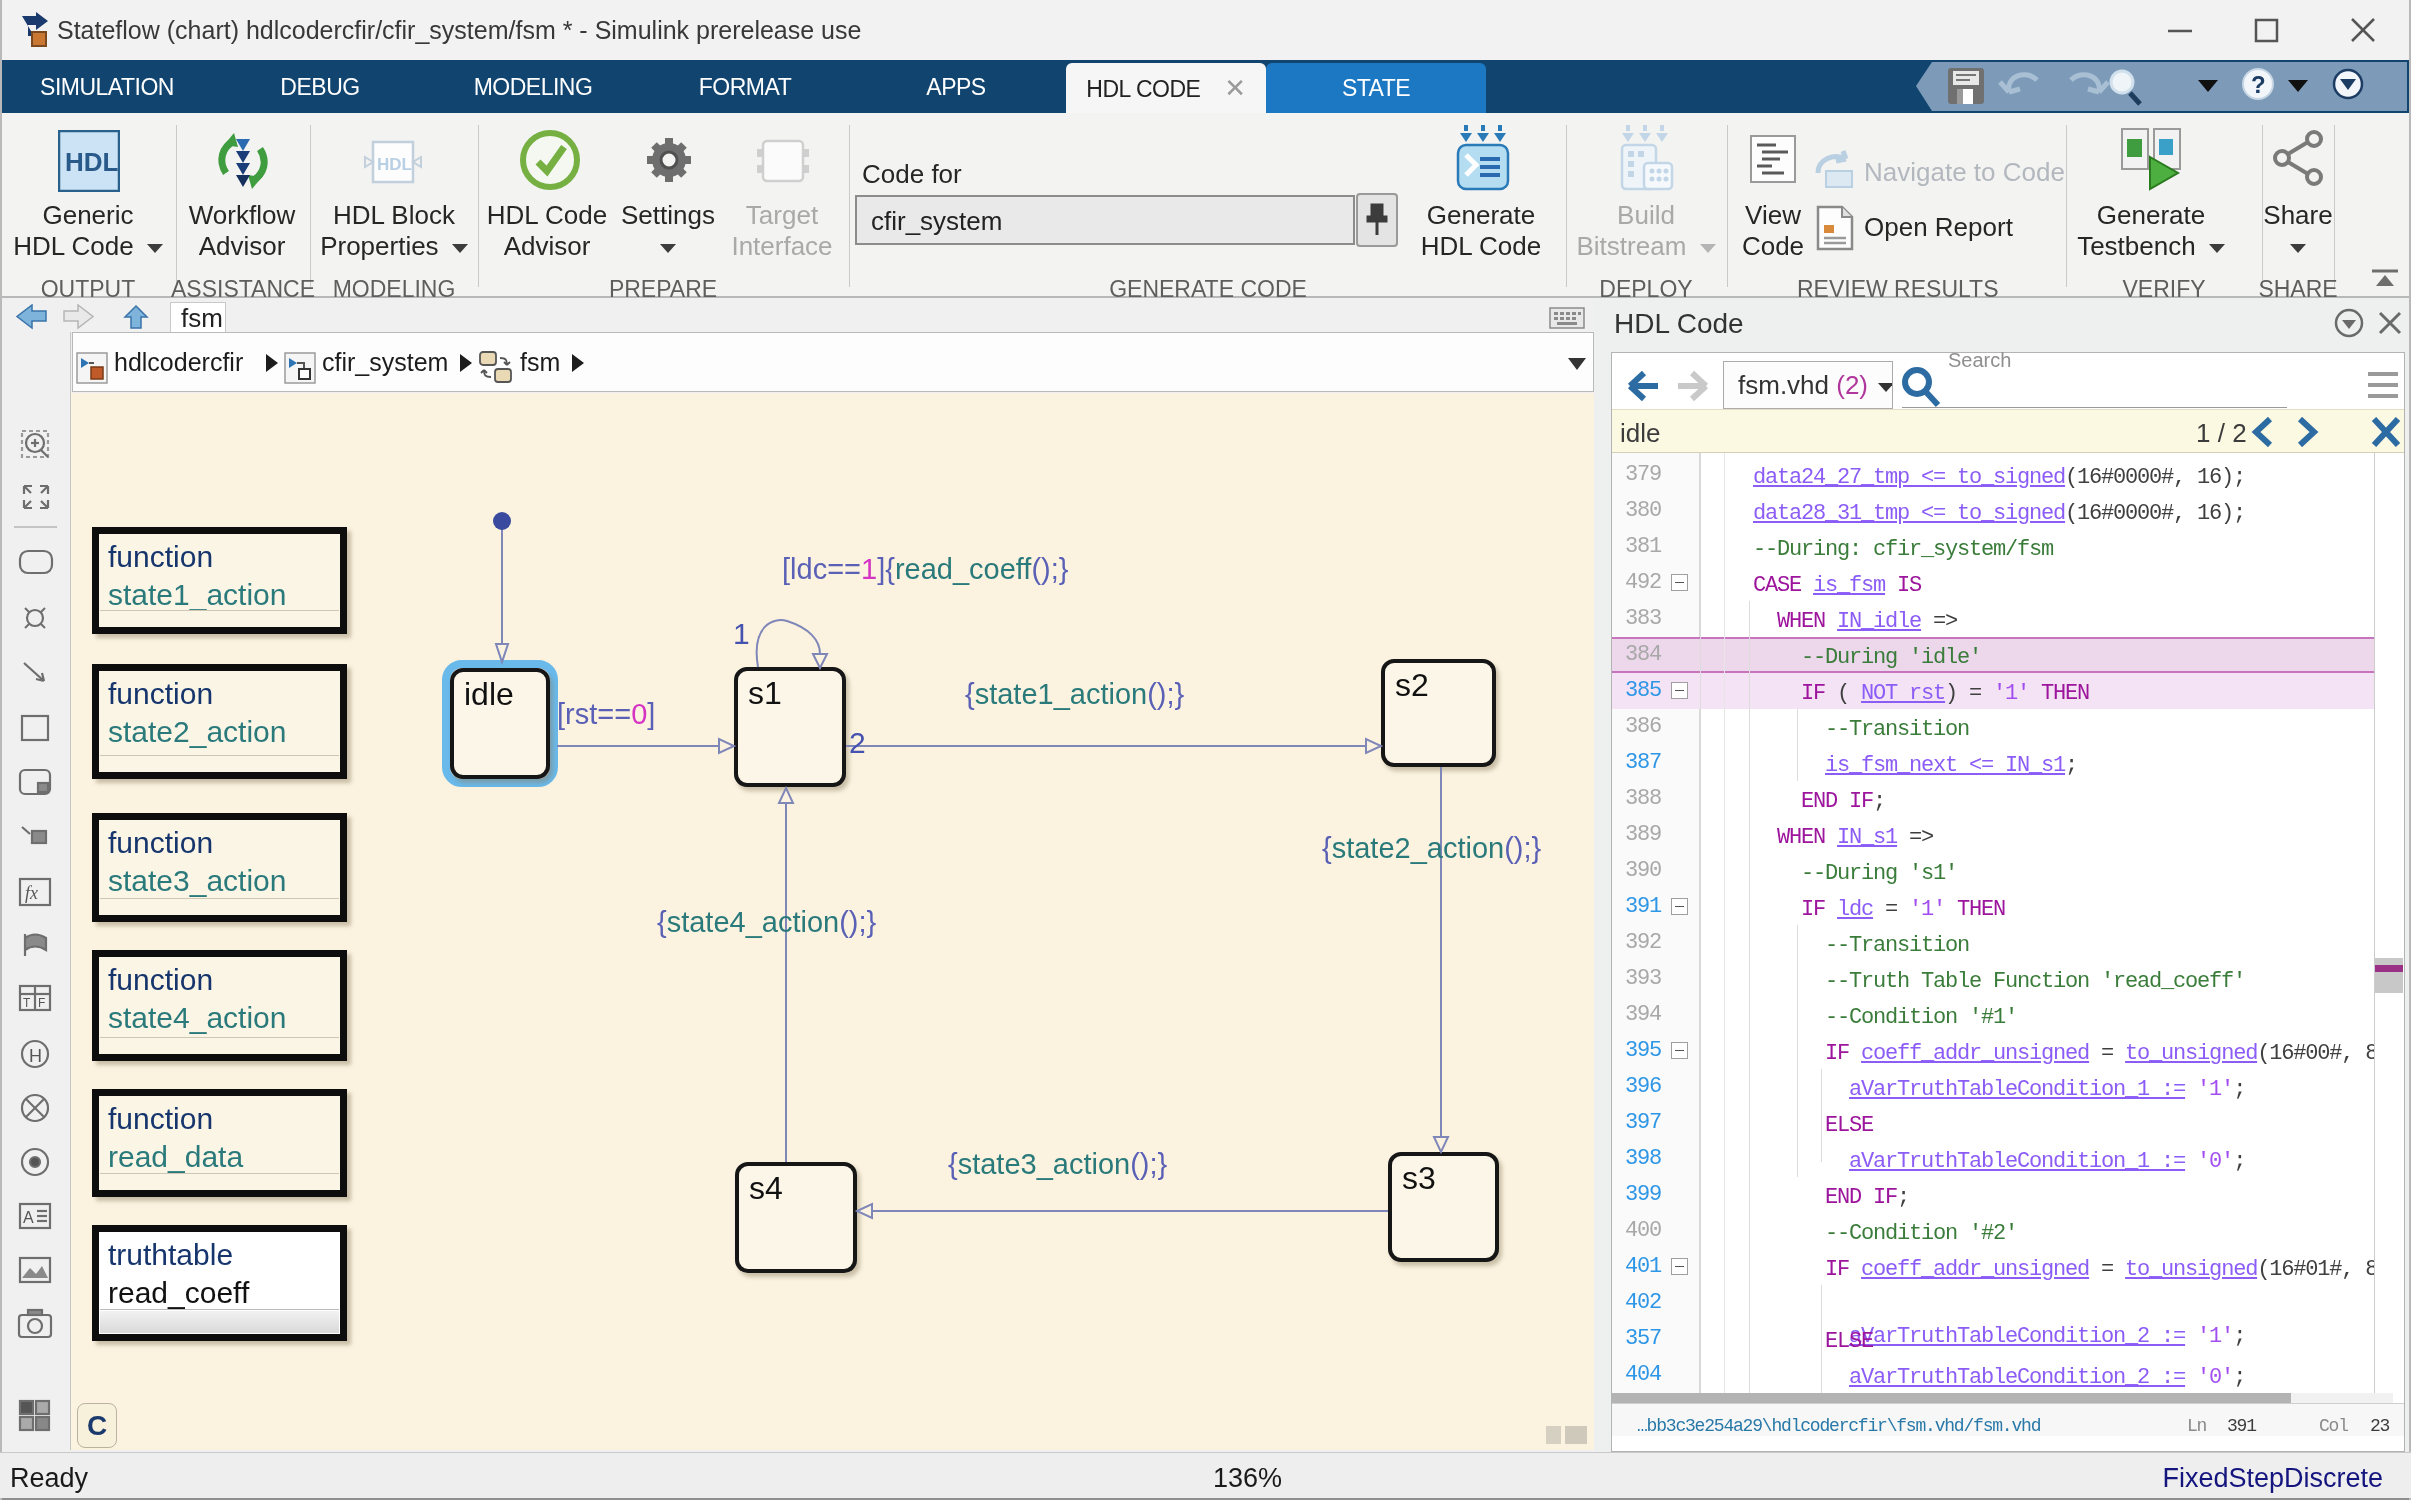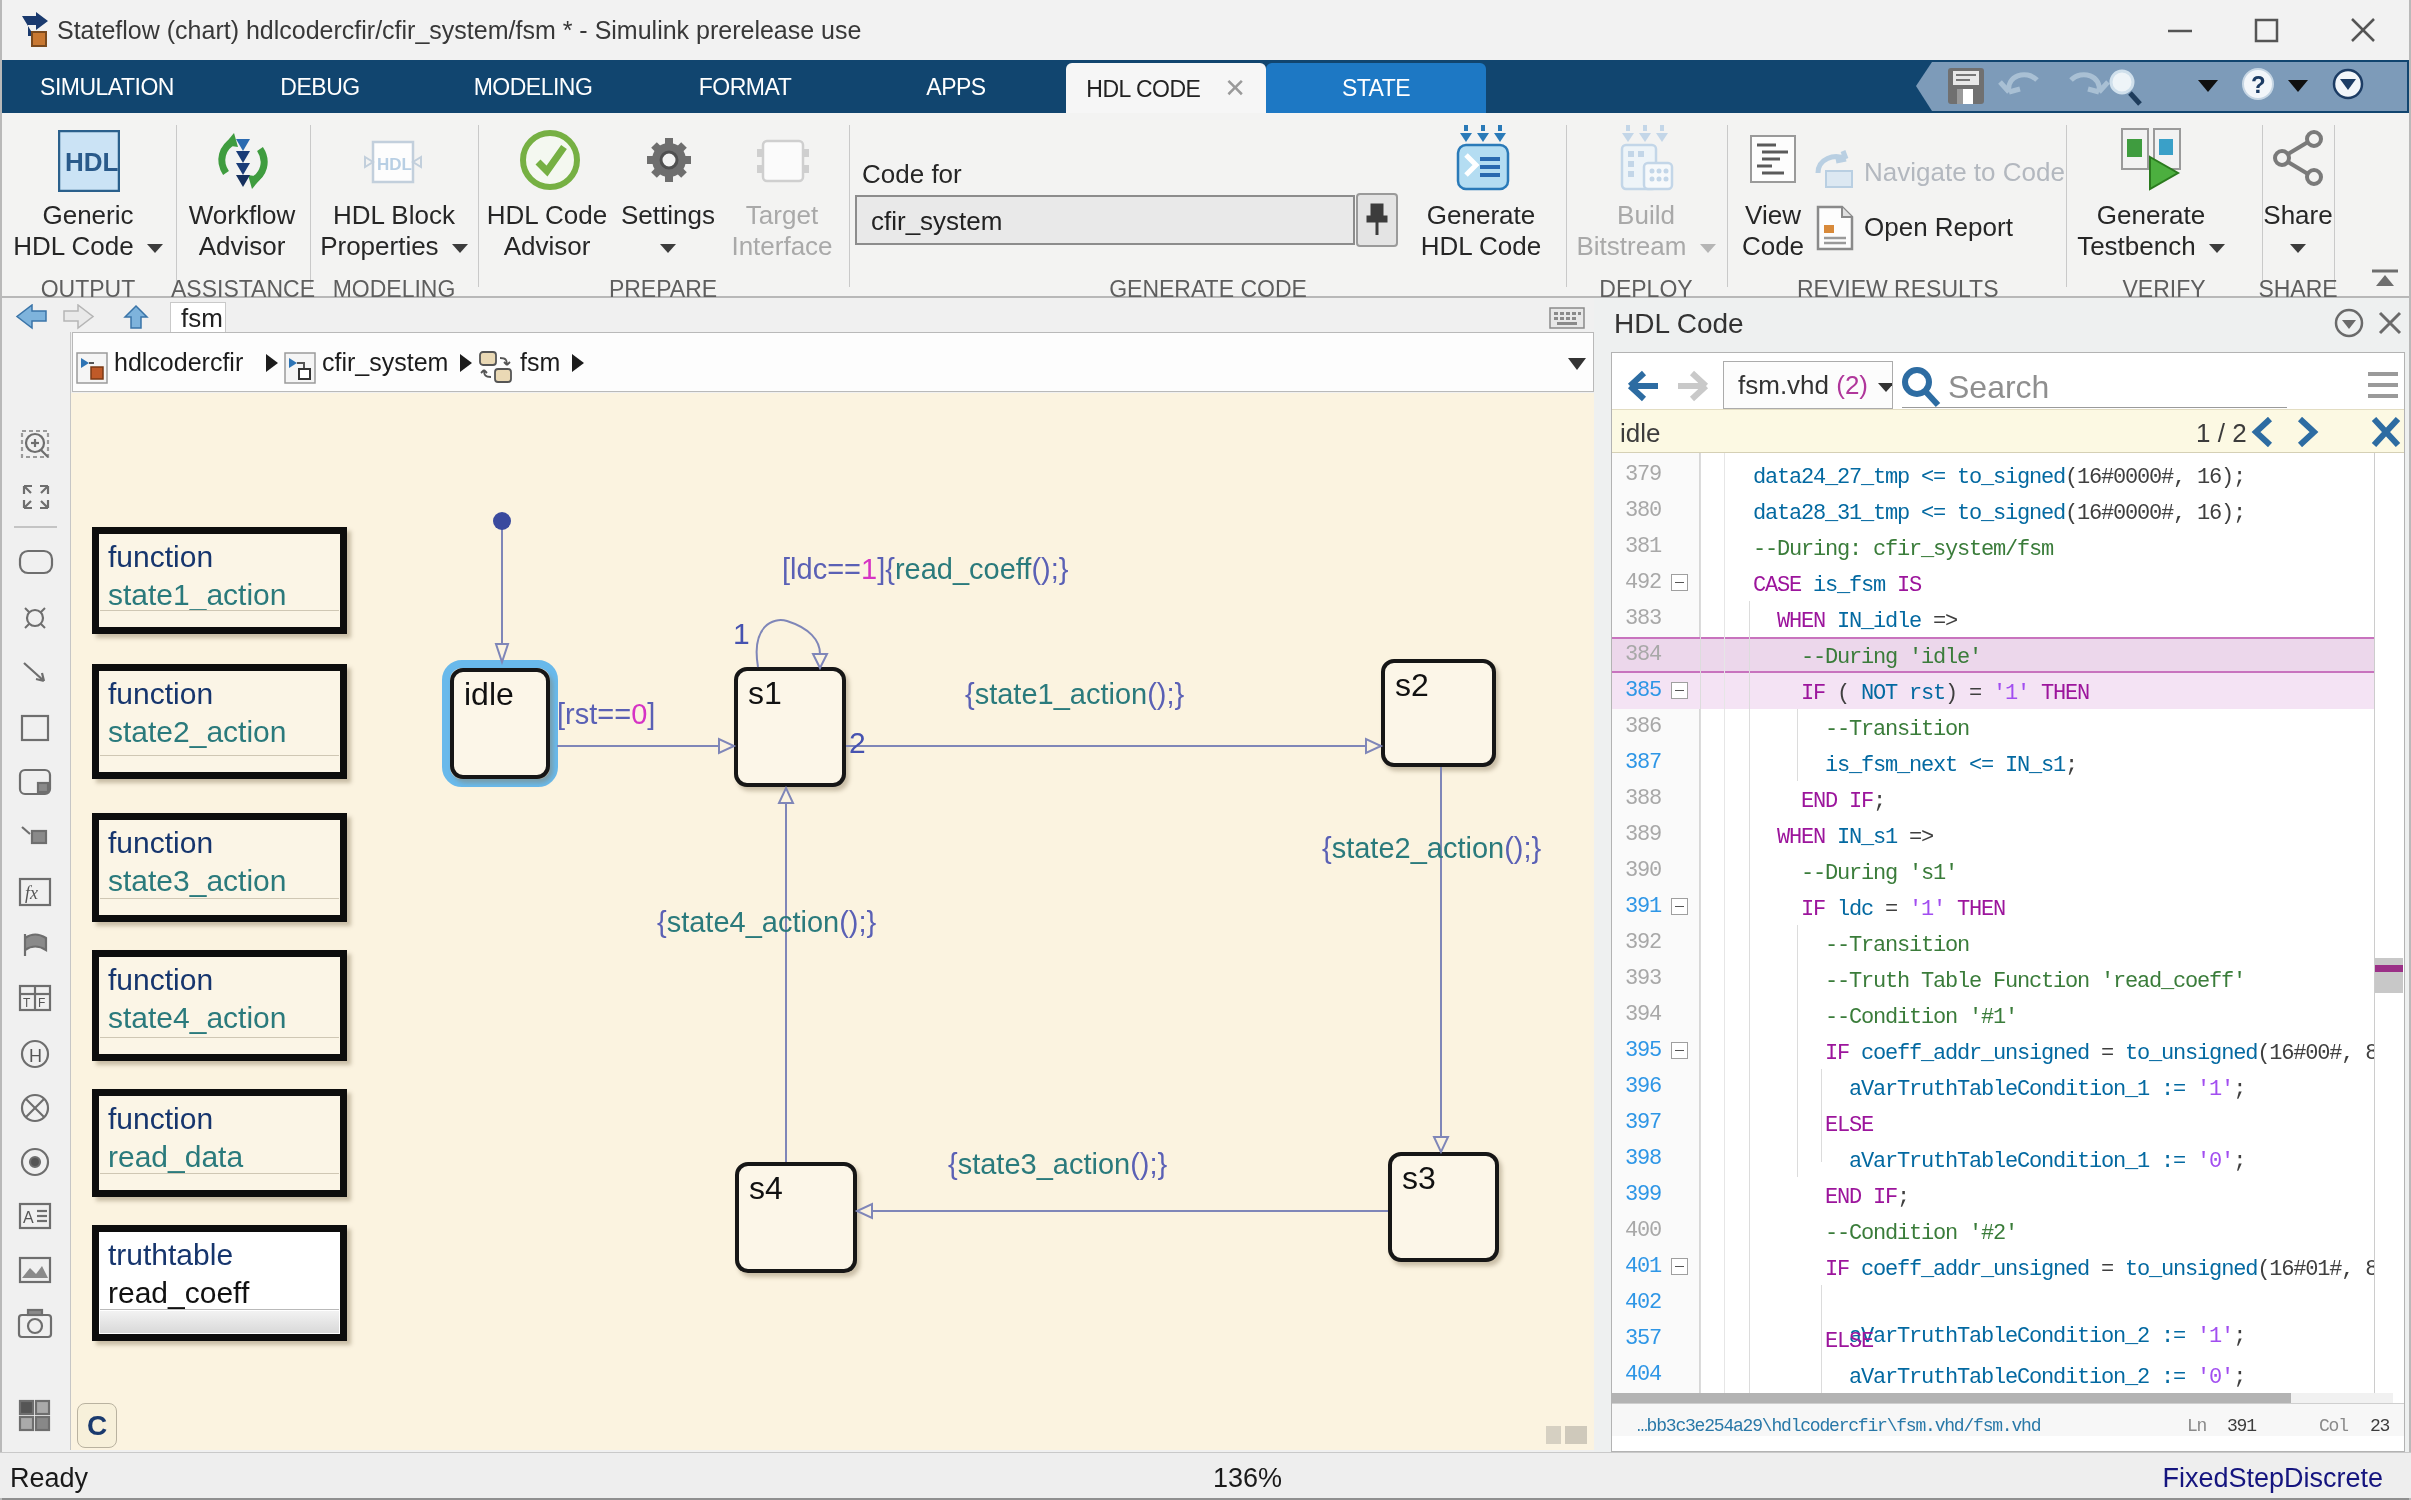--- a/index.html
+++ b/index.html
@@ -60,21 +60,21 @@
 
 
 #codearea { left:1612px; top:453px; width:781px; height:940px; background:#fff; overflow:hidden; }
 #gutter { left:1612px; top:453px; width:88px; height:940px; background:#fafafa; border-right:1px solid #d7d7d7; overflow:hidden; }
 .ln { position:absolute; width:50px; left:1611px; text-align:right; font-family:"Liberation Mono", monospace; font-size:22px; letter-spacing:-1.2px; color:#a8a8a8; line-height:36px; }
 .ln.b { color:#2e96e6; }
 .fold { position:absolute; left:1671px; width:17px; height:17px; border:1px solid #9f9f9f; background:#fff; }
 .fold:after { content:""; position:absolute; left:3px; top:7px; width:9px; height:1px; background:#555; }
 .cl { position:absolute; left:28px; font-family:"Liberation Mono", monospace; font-size:22px; letter-spacing:-1.2px; white-space:pre; color:#3f3f3f; line-height:36px; }
 .cl i, .cl b, .cl u, .cl s { font-style:normal; font-weight:normal; text-decoration:none; }
-.cl i { color:#0369a1; }   
+.cl i { color:#8b5cf6;text-decoration:underline; }   
 .cl b { color:#9c159c; }   
 .cl u { color:#3a7c3a; }   
 .cl s { color:#a24ef0; }   
 .hl1 { position:absolute; left:1612px; width:762px; height:36px; background:#ecd7eb; border-top:2px solid #c873be; border-bottom:2px solid #c873be; }
 .hl2 { position:absolute; left:1612px; width:762px; height:36px; background:#f4e3f4; }
 .ig { position:absolute; width:1px; background:#dcdcdc; }
 
 
 #pathrow { left:1612px; top:1403px; width:792px; height:33px; background:#f7f7f7; border-top:1px solid #cfcfcf; font-family:"Liberation Mono", monospace; font-size:18px; letter-spacing:-1.2px; }
 
@@ -629,21 +629,21 @@
     <path d="M58 22 H86 M86 22 L72 9 M86 22 L72 35" stroke="#c9c9c9" stroke-width="6"></path>
     <circle cx="297" cy="18" r="12" stroke="#2d6ca2" stroke-width="6"></circle>
     <line x1="306" y1="28" x2="318" y2="41" stroke="#2d6ca2" stroke-width="6"></line>
     <g stroke="#9a9a9a" stroke-width="4">
       <line x1="748" y1="10" x2="778" y2="10"></line>
       <line x1="748" y1="21" x2="778" y2="21"></line>
       <line x1="748" y1="32" x2="778" y2="32"></line>
     </g>
   </g>
 </svg>
-<div class="a" style="left:1948px;top:369px;font-size:32px;color:#8f8f8f;">Search</div>
+<div class="a" style="left:1948px;top:349px;font-size:20px;color:#8f8f8f;">Search</div>
 <div class="a" style="left:1902px;top:407px;width:385px;height:1px;background:#9a9a9a;"></div>
 
 <svg class="a" style="left:2248px;top:417px;" width="160" height="30" viewBox="0 0 160 30">
   <g fill="none" stroke="#2d6ca2" stroke-width="6">
     <path d="M22 2 L8 15 L22 28"></path>
     <path d="M52 2 L66 15 L52 28"></path>
     <path d="M126 2 L150 28 M150 2 L126 28"></path>
   </g>
 </svg>
 

